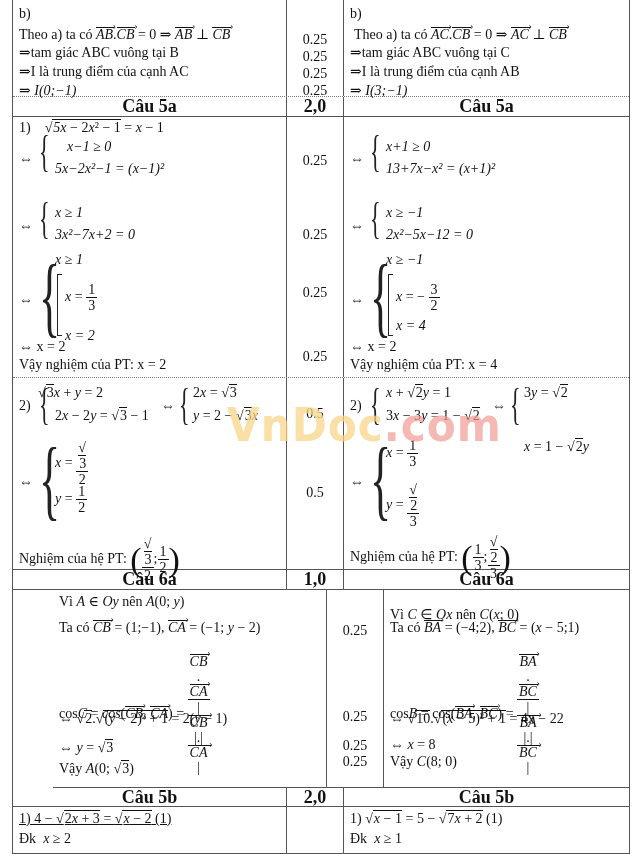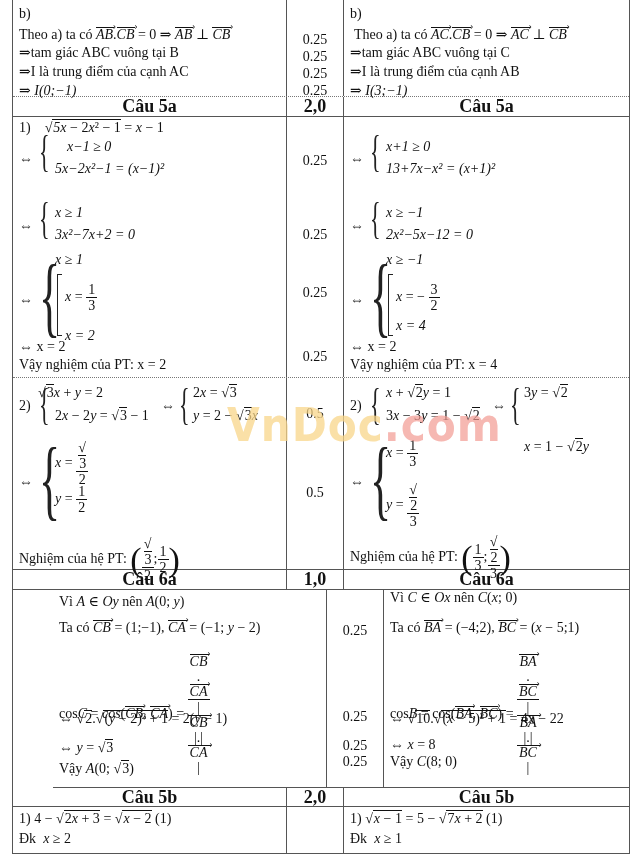--- a/index.html
+++ b/index.html
@@ -179,38 +179,38 @@
       <div class="ln" style="top:150px;">⇔ <i>y</i> = <span class="rad">√</span><span class="sqrt">3</span></div>
       <div class="ln" style="top:171px;">Vậy <i>A</i>(0; <span class="rad">√</span><span class="sqrt">3</span>)</div>
     </div>
     <div class="cell c2">
       <div class="sc" style="top:33px;">0.25</div>
       <div class="sc" style="top:119px;">0.25</div>
       <div class="sc" style="top:148px;">0.25</div>
       <div class="sc" style="top:164px;">0.25</div>
     </div>
     <div class="cell c3">
-      <div class="ln" style="top:0;">Vì <i>C</i> ∈ <i>Ox</i> nên <i>C</i>(<i>x</i>; 0)</div>
+      <div class="ln" style="top:17px;font-family:Liberation Serif, serif;">Vì <i>C</i> ∈ <i>Ox</i> nên <i>C</i>(<i>x</i>; 0)</div>
       <div class="ln" style="top:30px;">Ta có <span class="vec">BA</span> = (−4;2), <span class="vec">BC</span> = (<i>x</i> − 5;1)</div>
       <div class="ln" style="top:64px;">cos<i>B</i> = cos(<span class="vec">BA</span>, <span class="vec">BC</span>) = <span class="frac"><span class="num"><span class="vec">BA</span>.<span class="vec">BC</span></span><span>|<span class="vec">BA</span>|.|<span class="vec">BC</span>|</span></span></div>
       <div class="ln" style="top:121px;">⇔ <span class="rad">√</span><span class="sqrt">10</span>.<span class="rad">√</span><span class="sqrt">(<i>x</i> − 5)² + 1</span> = 4x − 22</div>
       <div class="ln" style="top:147px;">⇔ <i>x</i> = 8</div>
       <div class="ln" style="top:164px;">Vậy <i>C</i>(8; 0)</div>
     </div>
   </div>
 
   <div class="row hdr" style="height:19px;">
     <div class="cell c1">Câu 5b</div>
     <div class="cell c2">2,0</div>
     <div class="cell c3">Câu 5b</div>
   </div>
 
   <div class="row" style="height:47px;">
     <div class="cell c1">
-      <div class="ln" style="top:4px;">1) 4 − <span class="rad">√</span><span class="sqrt">2<i>x</i> + 3</span> = <span class="rad">√</span><span class="sqrt"><i>x</i> − 2</span> (1)</div>
+      <div class="ln" style="top:4px;text-decoration:underline;">1) 4 − <span class="rad">√</span><span class="sqrt">2<i>x</i> + 3</span> = <span class="rad">√</span><span class="sqrt"><i>x</i> − 2</span> (1)</div>
       <div class="ln" style="top:24px;">Đk&nbsp; <i>x</i> ≥ 2</div>
     </div>
     <div class="cell c2"></div>
     <div class="cell c3">
       <div class="ln" style="top:4px;">1) <span class="rad">√</span><span class="sqrt"><i>x</i> − 1</span> = 5 − <span class="rad">√</span><span class="sqrt">7<i>x</i> + 2</span> (1)</div>
       <div class="ln" style="top:24px;">Đk&nbsp; <i>x</i> ≥ 1</div>
     </div>
   </div>
 </div>
 

